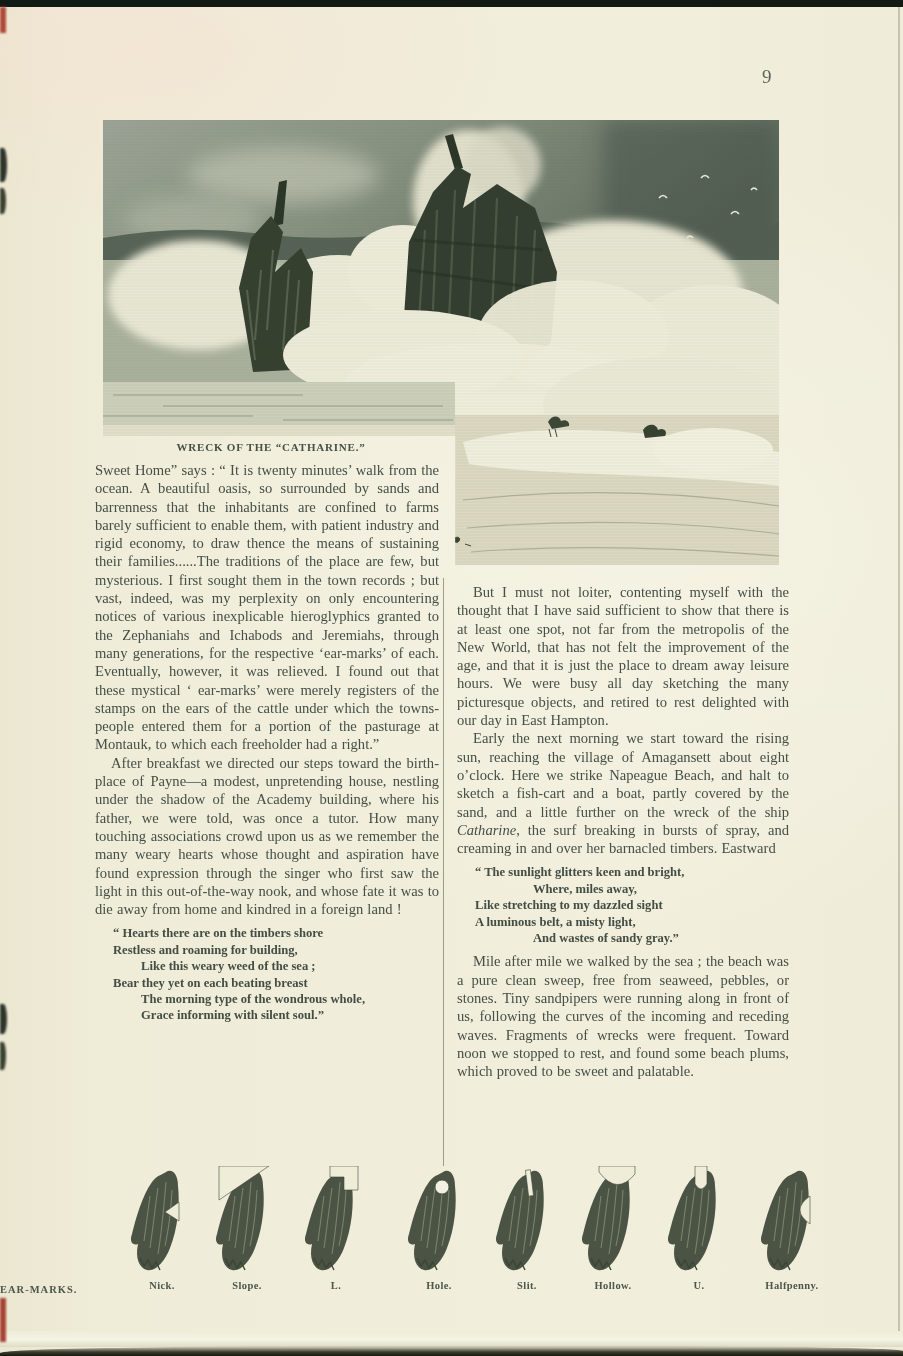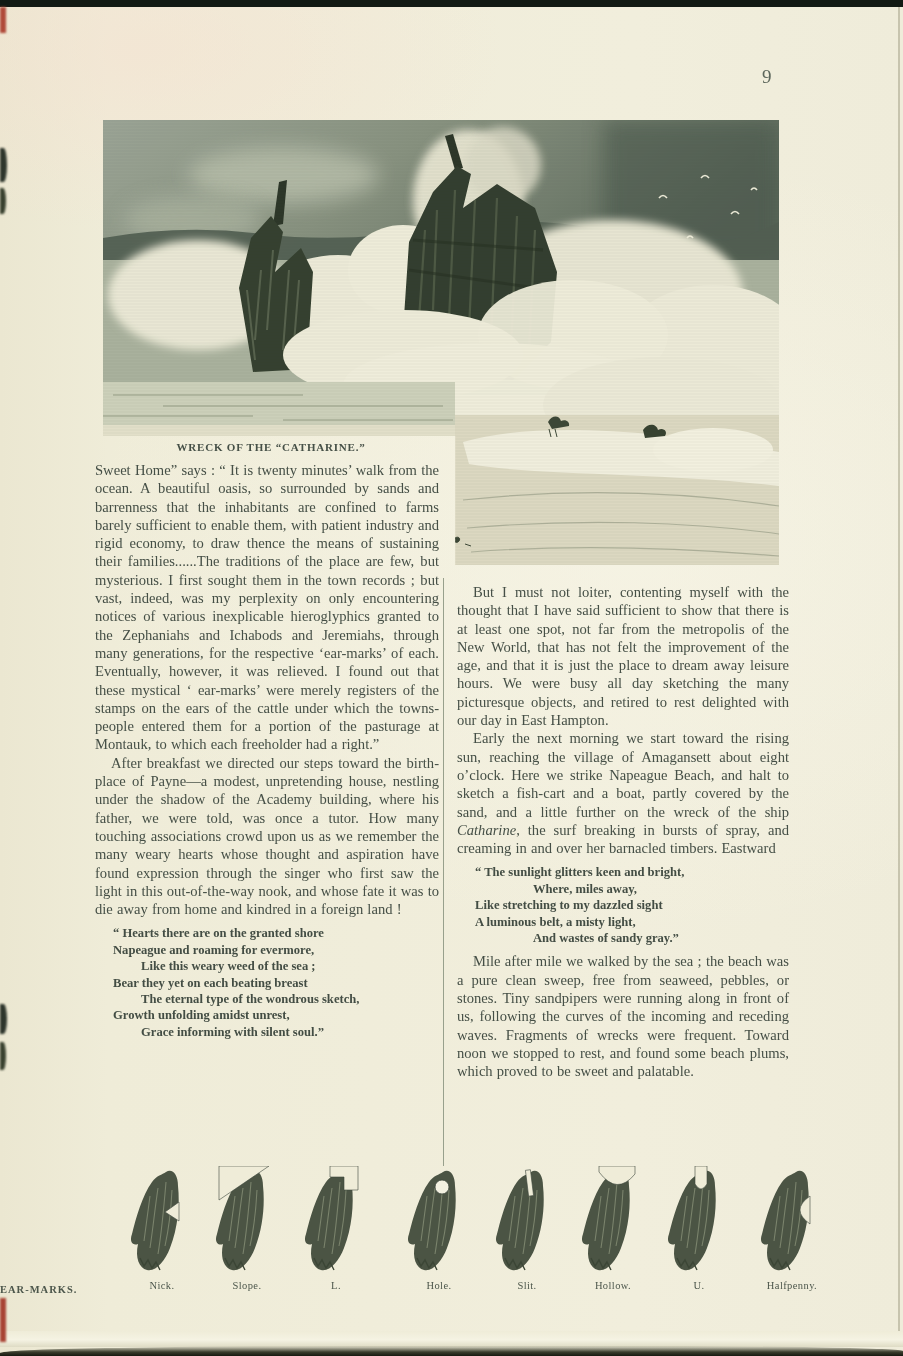--- a/index.html
+++ b/index.html
@@ -53,21 +53,21 @@
   .colrule{position:absolute;left:443px;top:578px;width:1px;height:588px;background:#98a08c;}
 
   .poem{margin:7px 0 6px 18px;font-size:12.6px;line-height:16.4px;font-weight:bold;color:#434d44;text-align:left;word-spacing:normal;}
   .pl{white-space:nowrap;}
   .pl.i1{padding-left:28px;}
   .pl.i2{padding-left:58px;}
 
   
   .ear{position:absolute;top:1150px;width:88px;text-align:center;}
   .ear svg{display:block;margin:0 auto;width:84px;height:112px;}
-  .ear figcaption{margin-top:2px;font-size:10.5px;font-weight:normal;letter-spacing:.4px;color:#4c564b;}
+  .ear figcaption{margin-top:2px;font-size:10.5px;font-weight:bold;letter-spacing:.4px;color:#4c564b;}
   .earmarks-caption{position:absolute;left:0;right:0;top:1284px;
     font-size:10.5px;font-weight:bold;letter-spacing:1px;color:#4c564b;}
 </style>
 </head>
 <body>
 
 <div class="page">
 
   <div class="top-edge"></div>
   <div class="right-page-line"></div>
@@ -161,26 +161,25 @@
       <rect x="0" y="0" width="676" height="445" fill="url(#hatchH)" opacity="0.28"></rect>
     </svg>
   </div>
 
   <div class="illus-caption">WRECK OF THE “CATHARINE.”</div>
 
   <div class="col col-left">
     <p>Sweet Home” says : “ It is twenty minutes’ walk from the ocean.  A beautiful oasis, so surrounded by sands and barrenness that the inhabitants are confined to farms barely sufficient to enable them, with patient industry and rigid economy, to draw thence the means of sustaining their families......The traditions of the place are few, but mysterious.  I first sought them in the town records ; but vast, indeed, was my perplexity on only encountering notices of various inexplicable hieroglyphics granted to the Zephaniahs and Ichabods and Jeremiahs, through many generations, for the respective ‘ear-marks’ of each.  Eventually, however, it was relieved. I found out that these mystical ‘ ear-marks’ were merely registers of the stamps on the ears of the cattle under which the towns-people entered them for a portion of the pasturage at Montauk, to which each freeholder had a right.”</p>
     <p class="ind">After breakfast we directed our steps toward the birth-place of Payne—a modest, unpretending house, nestling under the shadow of the Academy building, where his father, we were told, was once a tutor.  How many touching associations crowd upon us as we remember the many weary hearts whose thought and aspiration have found expression through the singer who first saw the light in this out-of-the-way nook, and whose fate it was to die away from home and kindred in a foreign land !</p>
     <div class="poem">
-        <div class="pl i0">“ Hearts there are on the granted shore</div>
-        <div class="pl i0">Napeague and roaming for evermore,</div>
+        <div class="pl i0">“ Hearts there are on the timbers shore</div>
+        <div class="pl i0">Restless and roaming for building,</div>
         <div class="pl i1">Like this weary weed of the sea ;</div>
         <div class="pl i0">Bear they yet on each beating breast</div>
-        <div class="pl i1">The eternal type of the wondrous sketch,</div>
-        <div class="pl i0">Growth unfolding amidst unrest,</div>
+        <div class="pl i1">The morning type of the wondrous whole,</div>
         <div class="pl i1">Grace informing with silent soul.”</div>
       </div>
   </div>
 
   <div class="colrule"></div>
 
   <div class="col col-right">
     <p class="ind">But I must not loiter, contenting myself with the thought that I have said sufficient to show that there is at least one spot, not far from the metropolis of the New World, that has not felt the improvement of the age, and that it is just the place to dream away leisure hours.  We were busy all day sketching the many picturesque objects, and retired to rest delighted with our day in East Hampton.</p>
     <p class="ind"><span>Early the next morning we start toward the rising sun, reaching the village of Amagansett about eight o’clock.  Here we strike Napeague Beach, and halt to sketch a fish-cart and a boat, partly covered by the sand, and a little further on the wreck of the ship </span><i>Catharine</i><span>, the surf breaking in bursts of spray, and creaming in and over her barnacled timbers.  Eastward</span></p>
     <div class="poem">

